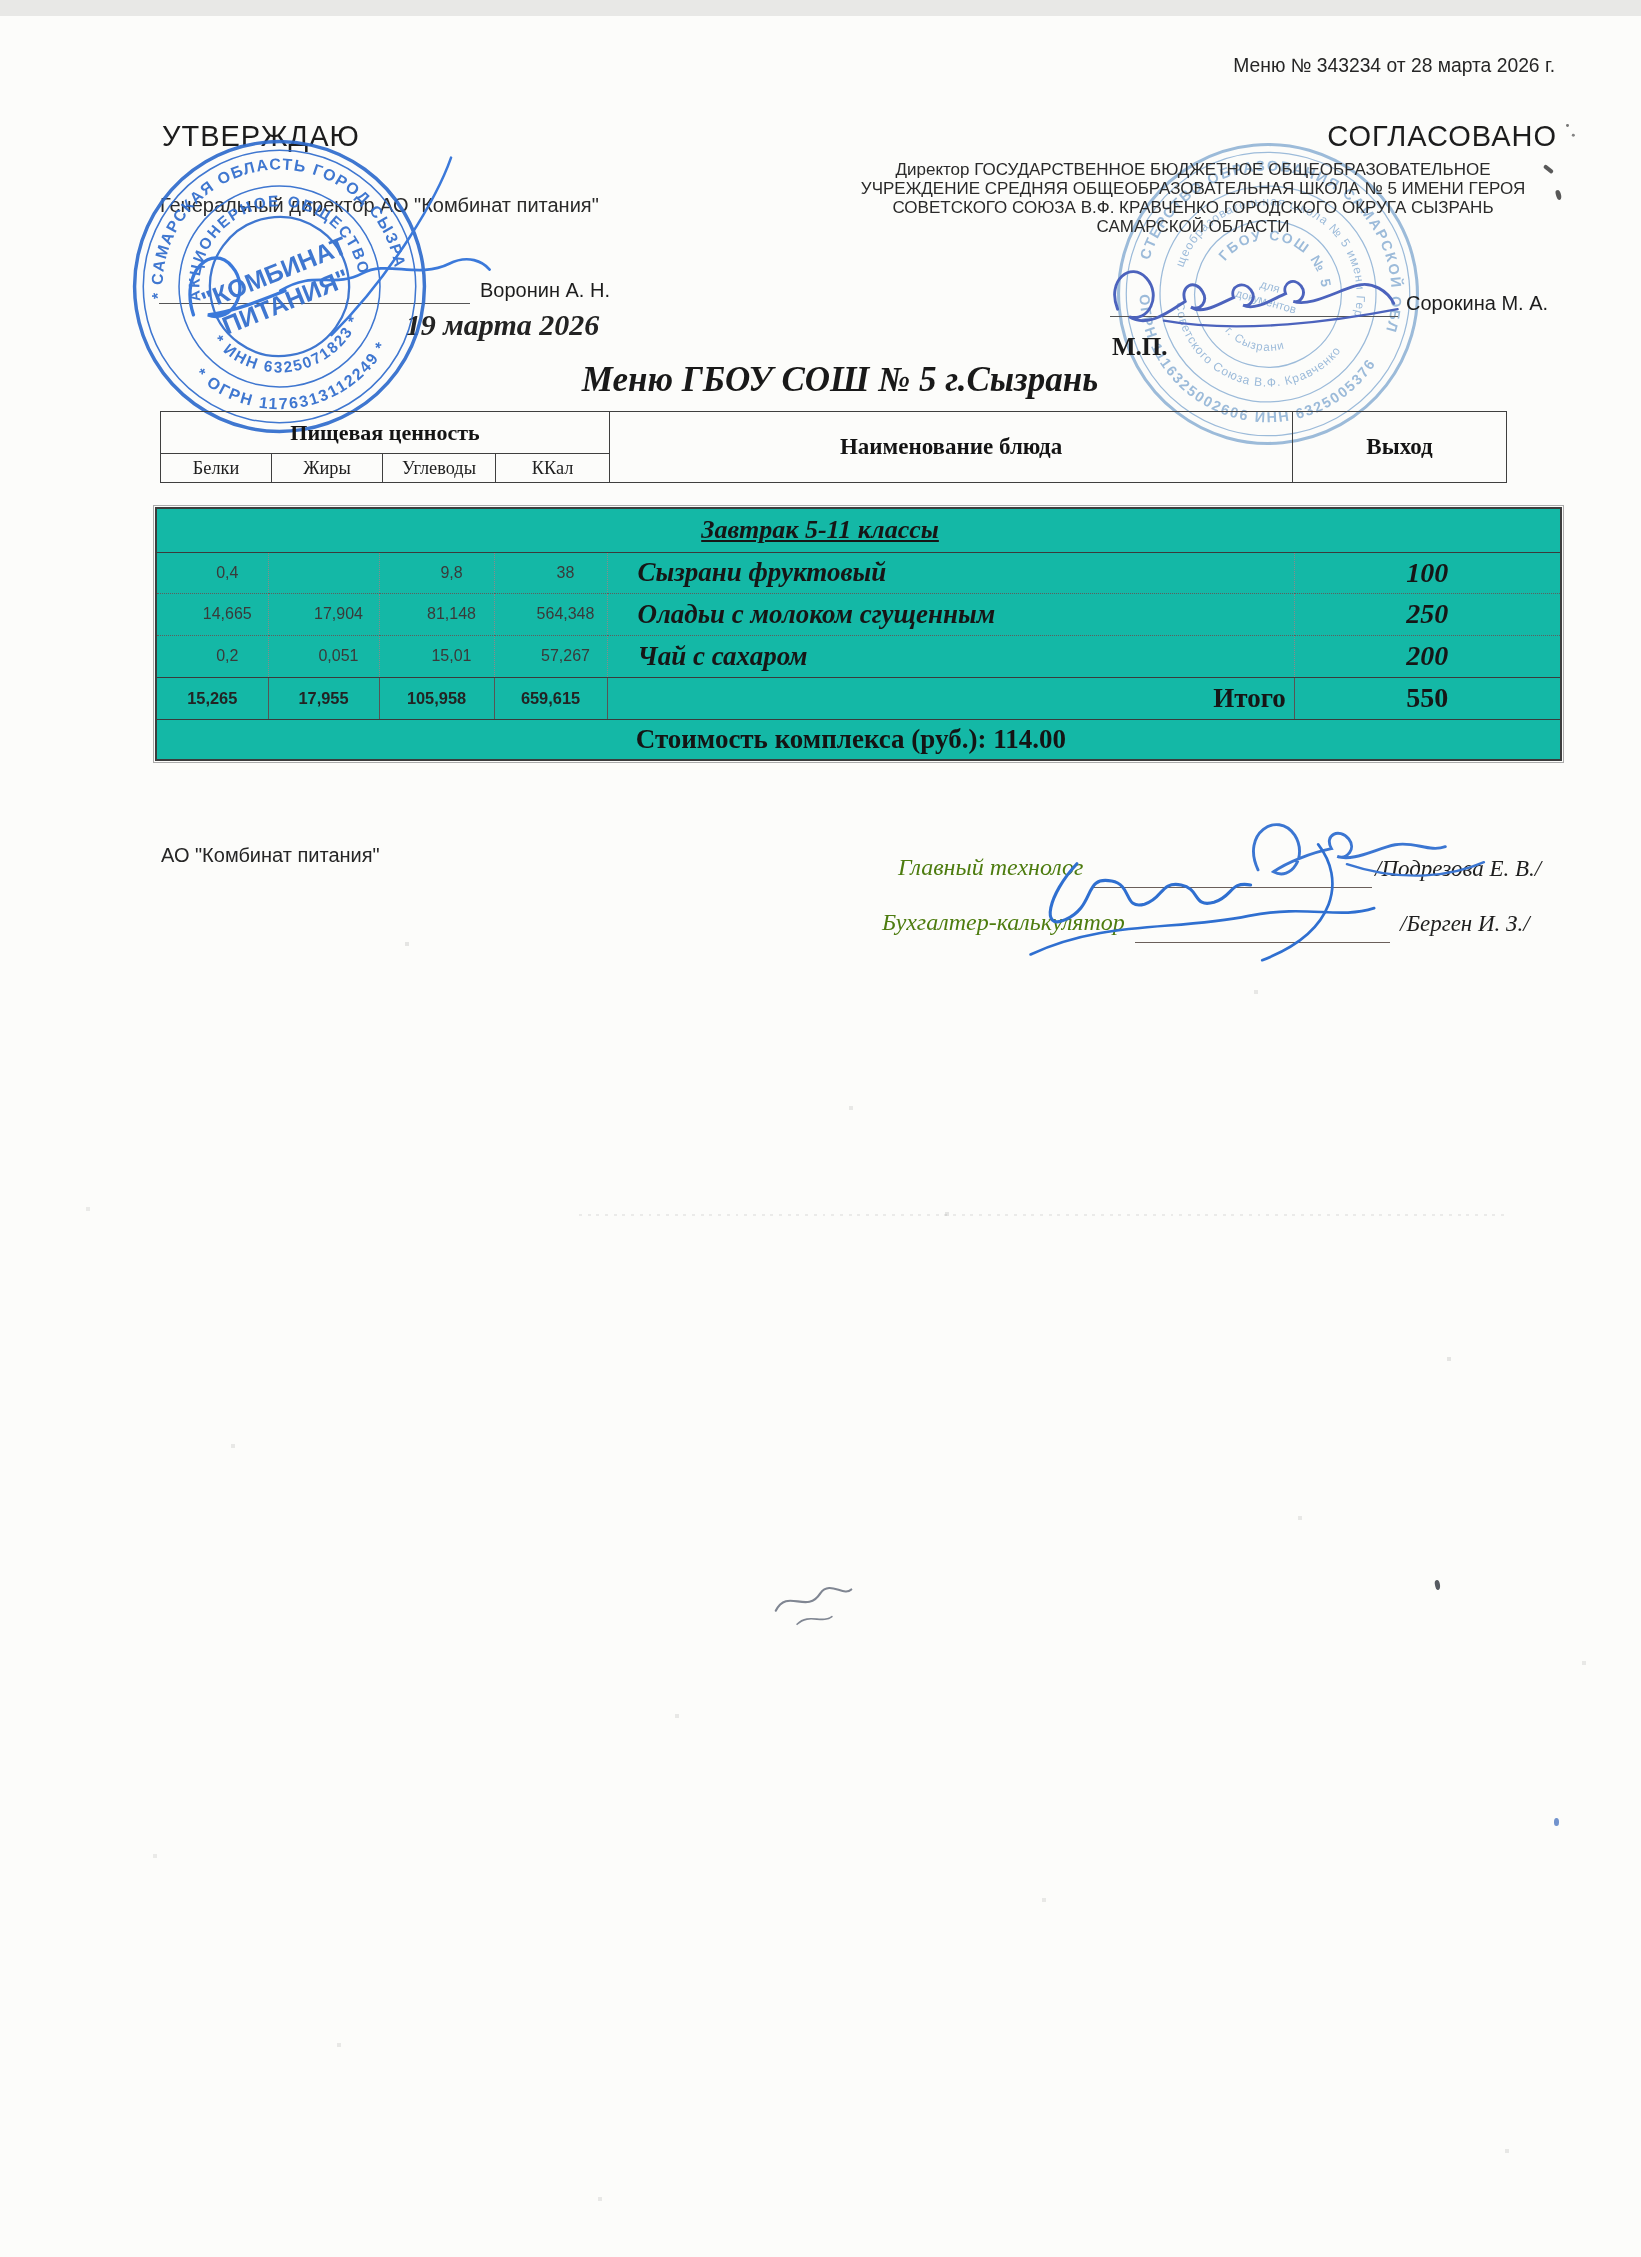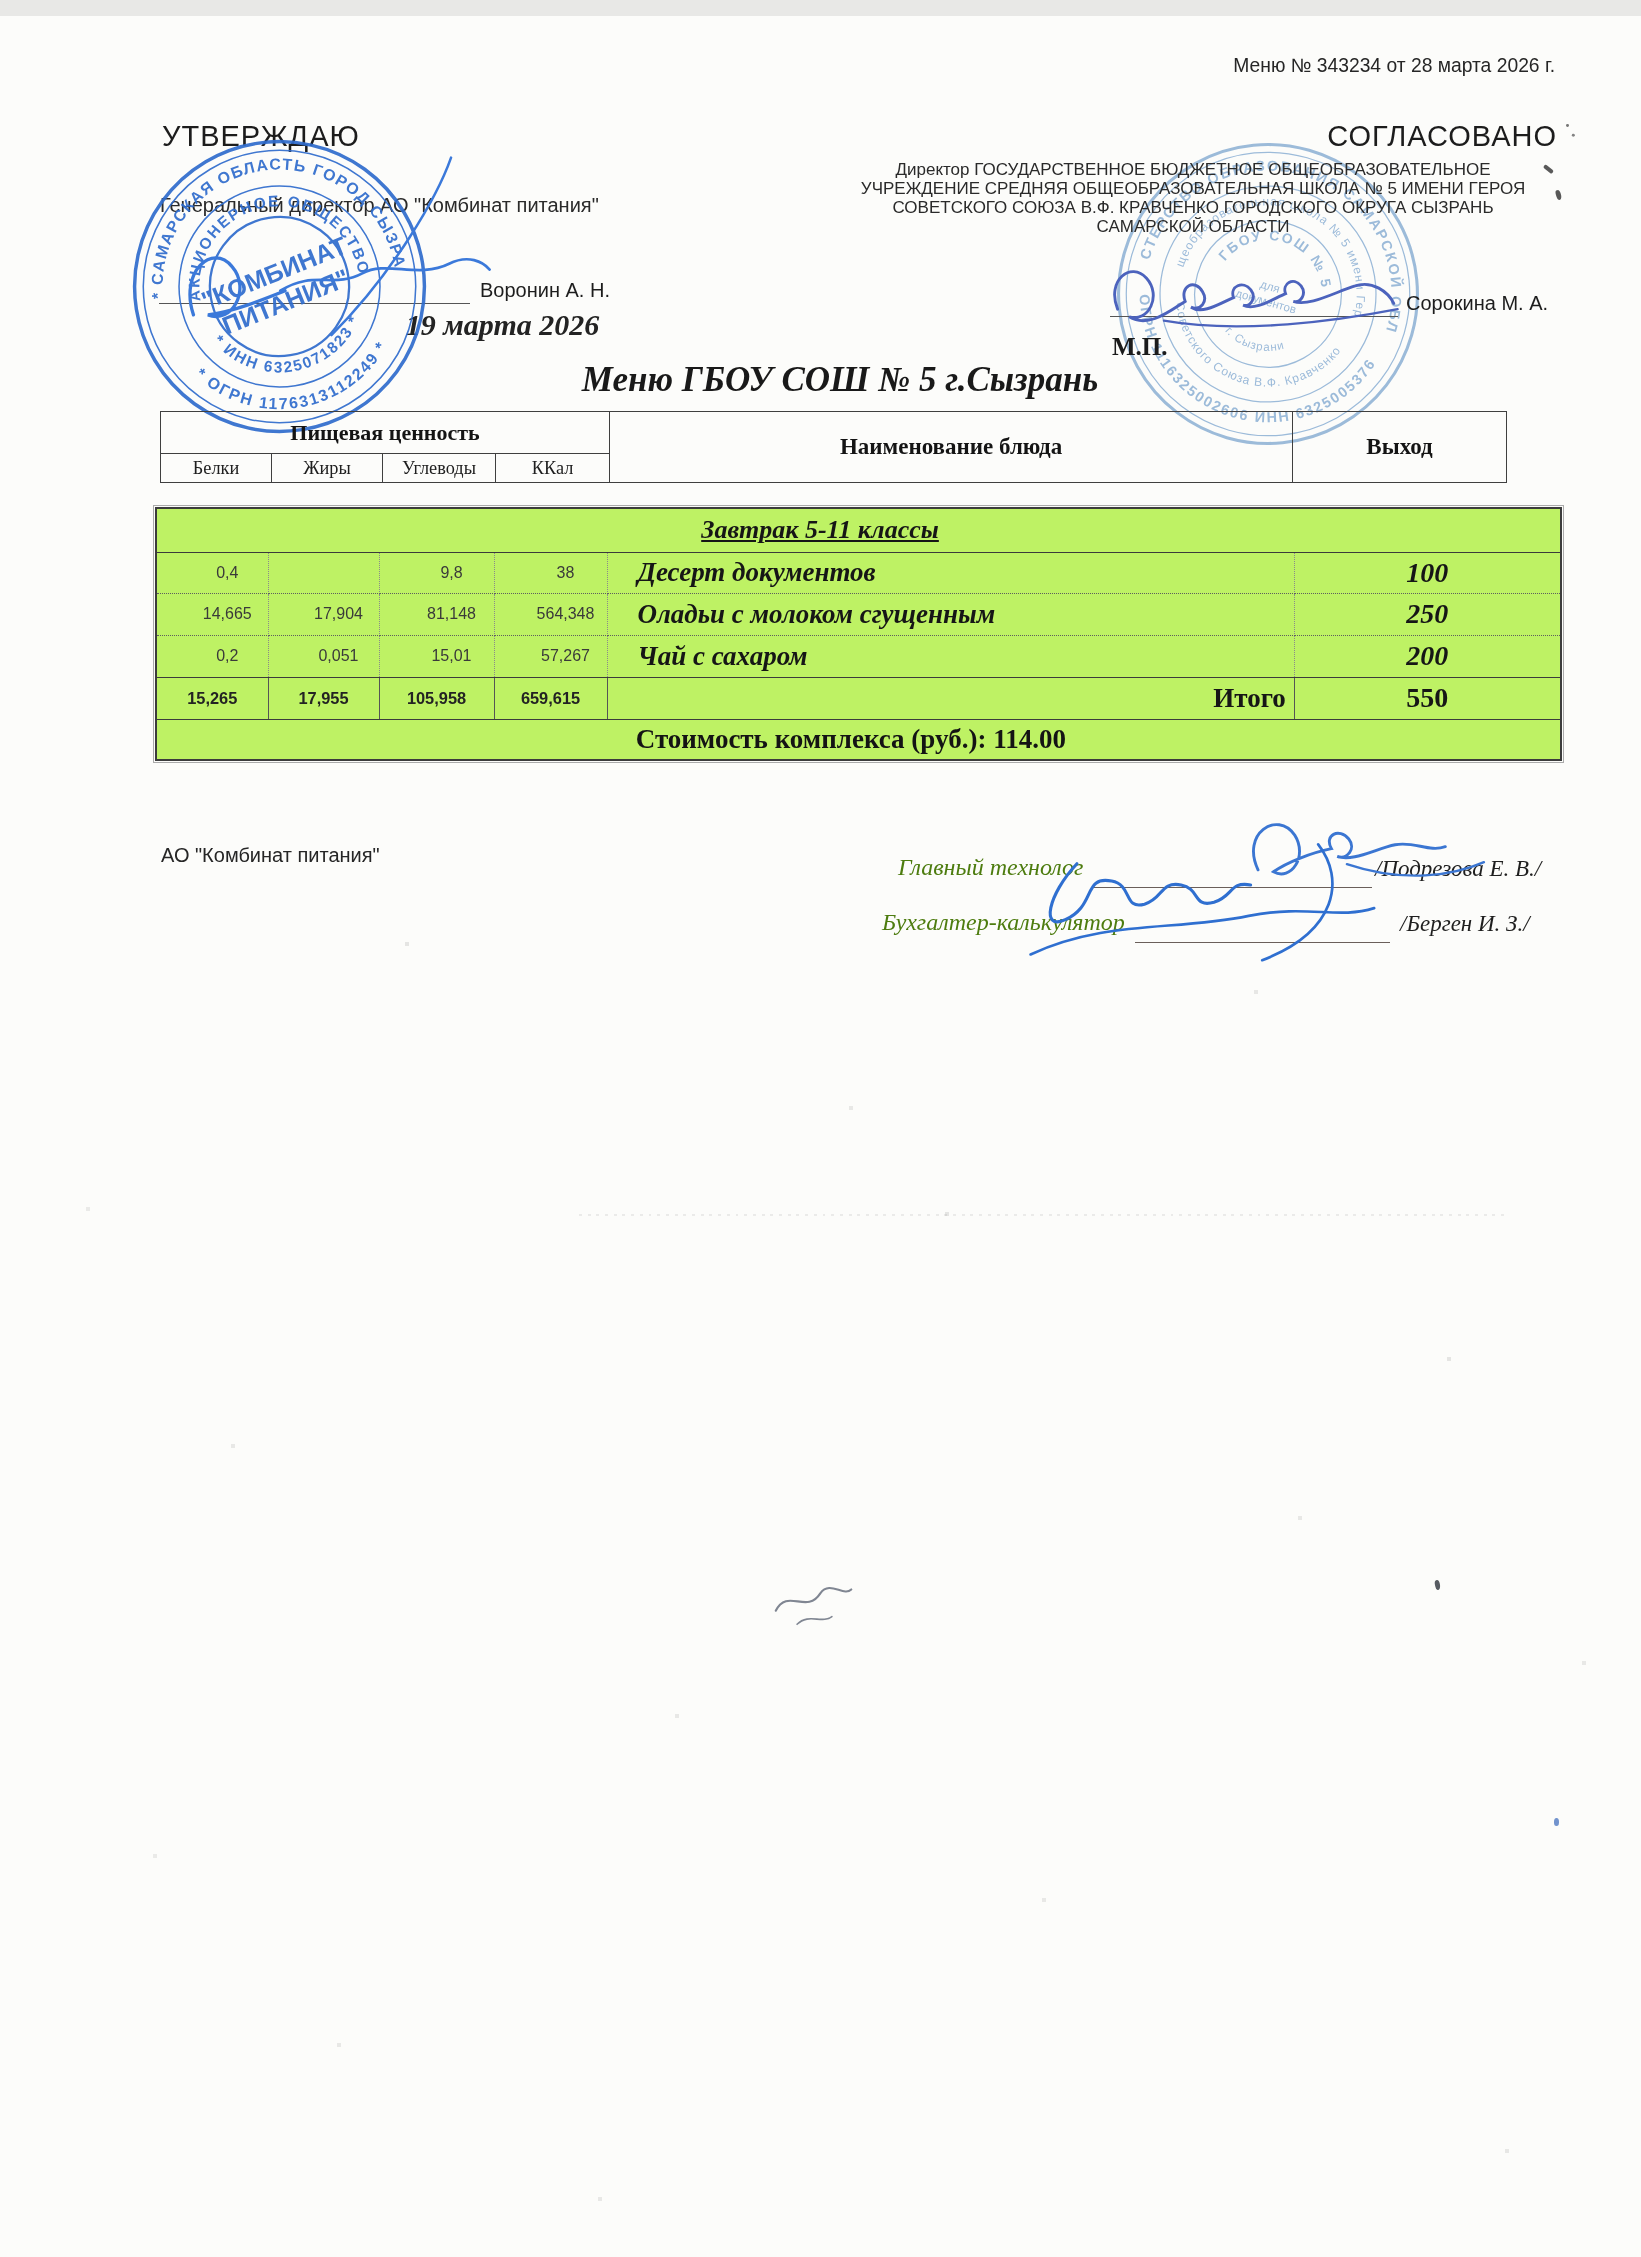--- a/index.html
+++ b/index.html
@@ -46,21 +46,21 @@
   .serifb{font-family:"Liberation Serif","DejaVu Serif",serif;font-weight:bold;}
   .serif{font-family:"Liberation Serif","DejaVu Serif",serif;}
 
   .header-table{left:160px;top:395px;width:1346px;height:71px;border:1.9px solid #333;}
   .header-table td{border:1px solid #3f3f3f;text-align:center;vertical-align:middle;}
   .ht-group{font-size:22px;color:#141414;}
   .ht-main{font-size:23px;color:#141414;}
   .ht-sub{font-size:18.3px;color:#202020;}
 
   .main-table{left:155px;top:491px;width:1406px;height:251px;
-    border:2.9px solid #3c3c3c;outline:1px solid #ababab;outline-offset:1.9px;background:#bef264;}
+    border:2.9px solid #3c3c3c;outline:1px solid #ababab;outline-offset:1.9px;background:#14b8a6;}
   .main-table td{vertical-align:middle;}
   .mt-section{text-align:center;border-bottom:1.9px solid #3b3b3b;}
   .mt-section span{font-family:"Liberation Serif","DejaVu Serif",serif;font-style:italic;font-weight:bold;
     font-size:26px;text-decoration:underline;color:#161616;}
   .mt-num{font-size:16px;text-align:center;color:#3a3a3a;}
   .mt-dish{font-family:"Liberation Serif","DejaVu Serif",serif;font-style:italic;font-weight:bold;
     font-size:27px;color:#161616;padding-left:8.7px;}
   .mt-out{font-family:"Liberation Serif","DejaVu Serif",serif;font-style:italic;font-weight:bold;
     font-size:28px;text-align:center;color:#161616;}
   .row-dot td{border-bottom:1.4px dotted #5e5e5e;}
@@ -247,21 +247,21 @@
         <tr style="height:44px">
       <td colspan="6" class="mt-section" style="padding-right:77px">
         <span>Завтрак 5-11 классы</span>
       </td>
     </tr>
     <tr class="row-dot" style="height:41px">
       <td class="mt-num vdot">0,4</td>
       <td class="mt-num vdot"></td>
       <td class="mt-num vdot">9,8</td>
       <td class="mt-num vdot">38</td>
-      <td class="mt-dish vdot">Десерт документов</td>
+      <td class="mt-dish vdot">Сызрани фруктовый</td>
       <td class="mt-out">100</td>
     </tr>
     <tr class="row-dot" style="height:42px">
       <td class="mt-num vdot">14,665</td>
       <td class="mt-num vdot">17,904</td>
       <td class="mt-num vdot">81,148</td>
       <td class="mt-num vdot">564,348</td>
       <td class="mt-dish vdot">Оладьи с  молоком сгущенным</td>
       <td class="mt-out">250</td>
     </tr>

